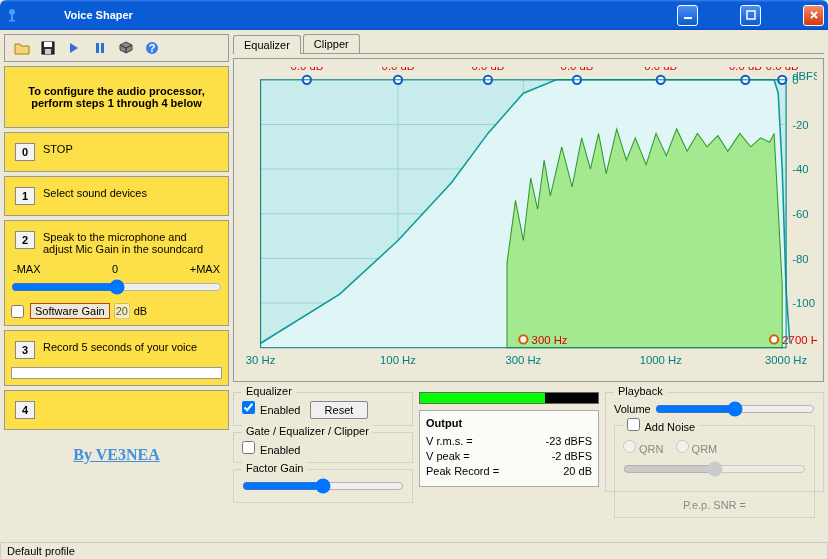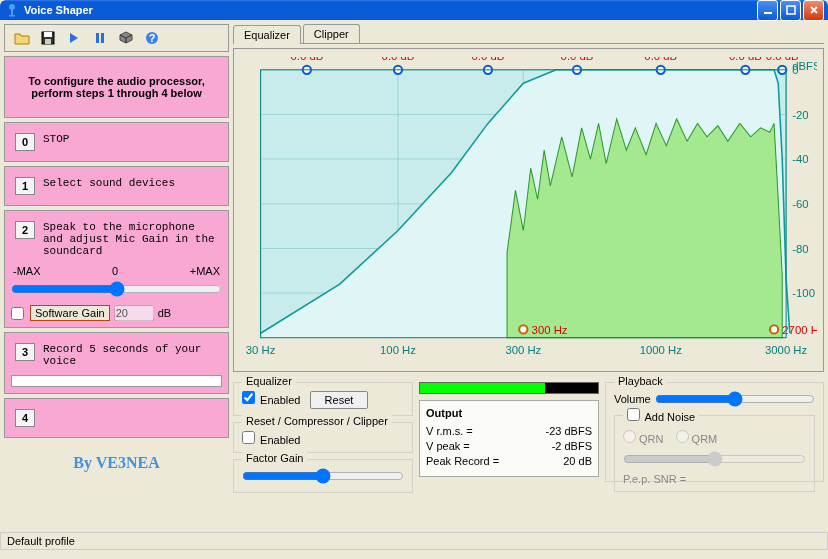--- a/index.html
+++ b/index.html
@@ -1,47 +1,47 @@
 <!DOCTYPE html>
 <html><head>
 <meta charset="utf-8">
 <style>
 * { box-sizing: border-box; margin: 0; padding: 0; font-family: Tahoma, sans-serif; font-size: 11px; }
 body { background: #ece9d8; width: 828px; height: 559px; overflow: hidden; }
 
-.titlebar { height: 20px; background: linear-gradient(to bottom, #3a80e8 0%, #0a5bd6 8%, #0a5bd6 92%, #084bb8 100%); display: flex; align-items: center; padding: 0 4px; border-radius: 6px 6px 0 0; }
+.titlebar { height: 30px; background: linear-gradient(to bottom, #3a80e8 0%, #0a5bd6 8%, #0a5bd6 92%, #084bb8 100%); display: flex; align-items: center; padding: 0 4px; border-radius: 6px 6px 0 0; gap: 40px; }
 .titlebar .icon { width: 16px; height: 16px; margin-right: 4px; }
 .titlebar .title { color: #fff; font-weight: bold; flex: 1; }
 .titlebar .winbtn { width: 21px; height: 21px; border: 1px solid #fff; border-radius: 3px; margin-left: 2px; display: flex; align-items: center; justify-content: center; color: #fff; font-weight: bold; cursor: pointer; }
 .winbtn.min, .winbtn.max { background: linear-gradient(to bottom, #4d8ff0, #0a5bd6); }
 .winbtn.close { background: linear-gradient(to bottom, #f08d6f, #d6360a); }
 
 .content { display: flex; height: 512px; padding: 4px; gap: 4px; }
 .left { width: 225px; display: flex; flex-direction: column; gap: 4px; }
 .right { flex: 1; display: flex; flex-direction: column; gap: 4px; }
 
-.panel { background: #f9a8d4; border: 1px solid #999; padding: 6px; }
+.panel { background: #fde047; border: 1px solid #999; padding: 6px; }
 .toolbar { display: flex; gap: 8px; padding: 4px 8px; border: 1px solid #999; align-items: center; }
 .tbtn { width: 18px; height: 18px; cursor: pointer; display: flex; align-items: center; justify-content: center; }
 
 .instruct { text-align: center; font-weight: bold; padding: 18px 8px; }
 
 .step { display: flex; align-items: flex-start; gap: 8px; padding: 4px; }
 .stepnum { border: 1px solid #888; background: #f4f4f4; width: 20px; height: 18px; text-align: center; font-weight: bold; line-height: 16px; }
-.steptext { flex: 1; font-family: Liberation Mono, monospace; }
+.steptext { flex: 1; }
 
 .slider-row { display: flex; justify-content: space-between; margin: 4px 2px; }
 .slider { width: 100%; }
 .progress-small { height: 12px; border: 1px solid #999; background: #fff; margin-top: 4px; }
 
 .sw-row { display: flex; align-items: center; gap: 4px; margin-top: 6px; }
 input[type=checkbox] { margin-right: 2px; }
-.spin { width: 40px; }
-
-.byline { text-align: center; color: #4490dd; font-family: 'Comic Sans MS', cursive; font-size: 16px; font-weight: bold; padding: 12px 0; }
+.spin { width: 16px; text-align: center; }
+
+.byline { text-align: center; color: #4490dd; font-family: 'Comic Sans MS', cursive; font-size: 16px; font-weight: bold; padding: 12px 0; text-decoration: underline; }
 
 .tabs { display: flex; border-bottom: 1px solid #999; }
 .tab { padding: 3px 10px; border: 1px solid #999; border-bottom: none; background: #ece9d8; margin-right: 2px; cursor: pointer; border-radius: 3px 3px 0 0; }
 .tab.active { background: #ece9d8; position: relative; top: 1px; }
 
 .chart-wrap { border: 1px solid #999; padding: 8px 6px 4px 6px; background: #ece9d8; }
 .chart-svg { width: 100%; height: 310px; display: block; }
 
 .controls-row { display: flex; gap: 6px; }
 .groupbox { border: 1px solid #d4d0c8; padding: 8px 8px 6px 8px; position: relative; margin-top: 6px; }
@@ -243,21 +243,21 @@
     </div>
 
     <div class="controls-row">
       <div class="col-a">
         <div class="groupbox">
           <span class="gtitle">Equalizer</span>
           <label><input type="checkbox" checked="" style=""> <span>Enabled</span></label>
           &nbsp;&nbsp;<button class="button">Reset</button>
         </div>
         <div class="groupbox">
-          <span class="gtitle">Reset / Compressor / Clipper</span>
+          <span class="gtitle">Gate / Equalizer / Clipper</span>
           <label><input type="checkbox" style=""> <span>Enabled</span></label>
         </div>
         <div class="groupbox">
           <span class="gtitle">Factor Gain</span>
           <input type="range" class="slider" value="50" style="">
         </div>
       </div>
 
       <div class="col-b" style="padding-top:6px">
         <div class="vu"></div>
@@ -285,21 +285,21 @@
             <span>Volume</span>
             <input type="range" style="flex: 1 1 0%;" value="50">
           </div>
           <div class="groupbox" style="margin-top:8px">
             <span class="gtitle"><input type="checkbox" style=""> <span>Add Noise</span></span>
             <div class="radio-row">
               <label><input type="radio" disabled="" style=""> <span>QRN</span></label>
               <label><input type="radio" disabled="" style=""> <span>QRM</span></label>
             </div>
             <input type="range" class="slider" disabled="" value="50" style="">
-            <div style="color:#888;margin-top:4px">P.e.p. SNR =</div>
+            <div style="text-align:center;color:#888;margin-top:20px">P.e.p. SNR =</div>
           </div>
         </div>
       </div>
     </div>
   </div>
 </div>
 
 <div class="statusbar">Default profile</div>
 
 </body></html>

